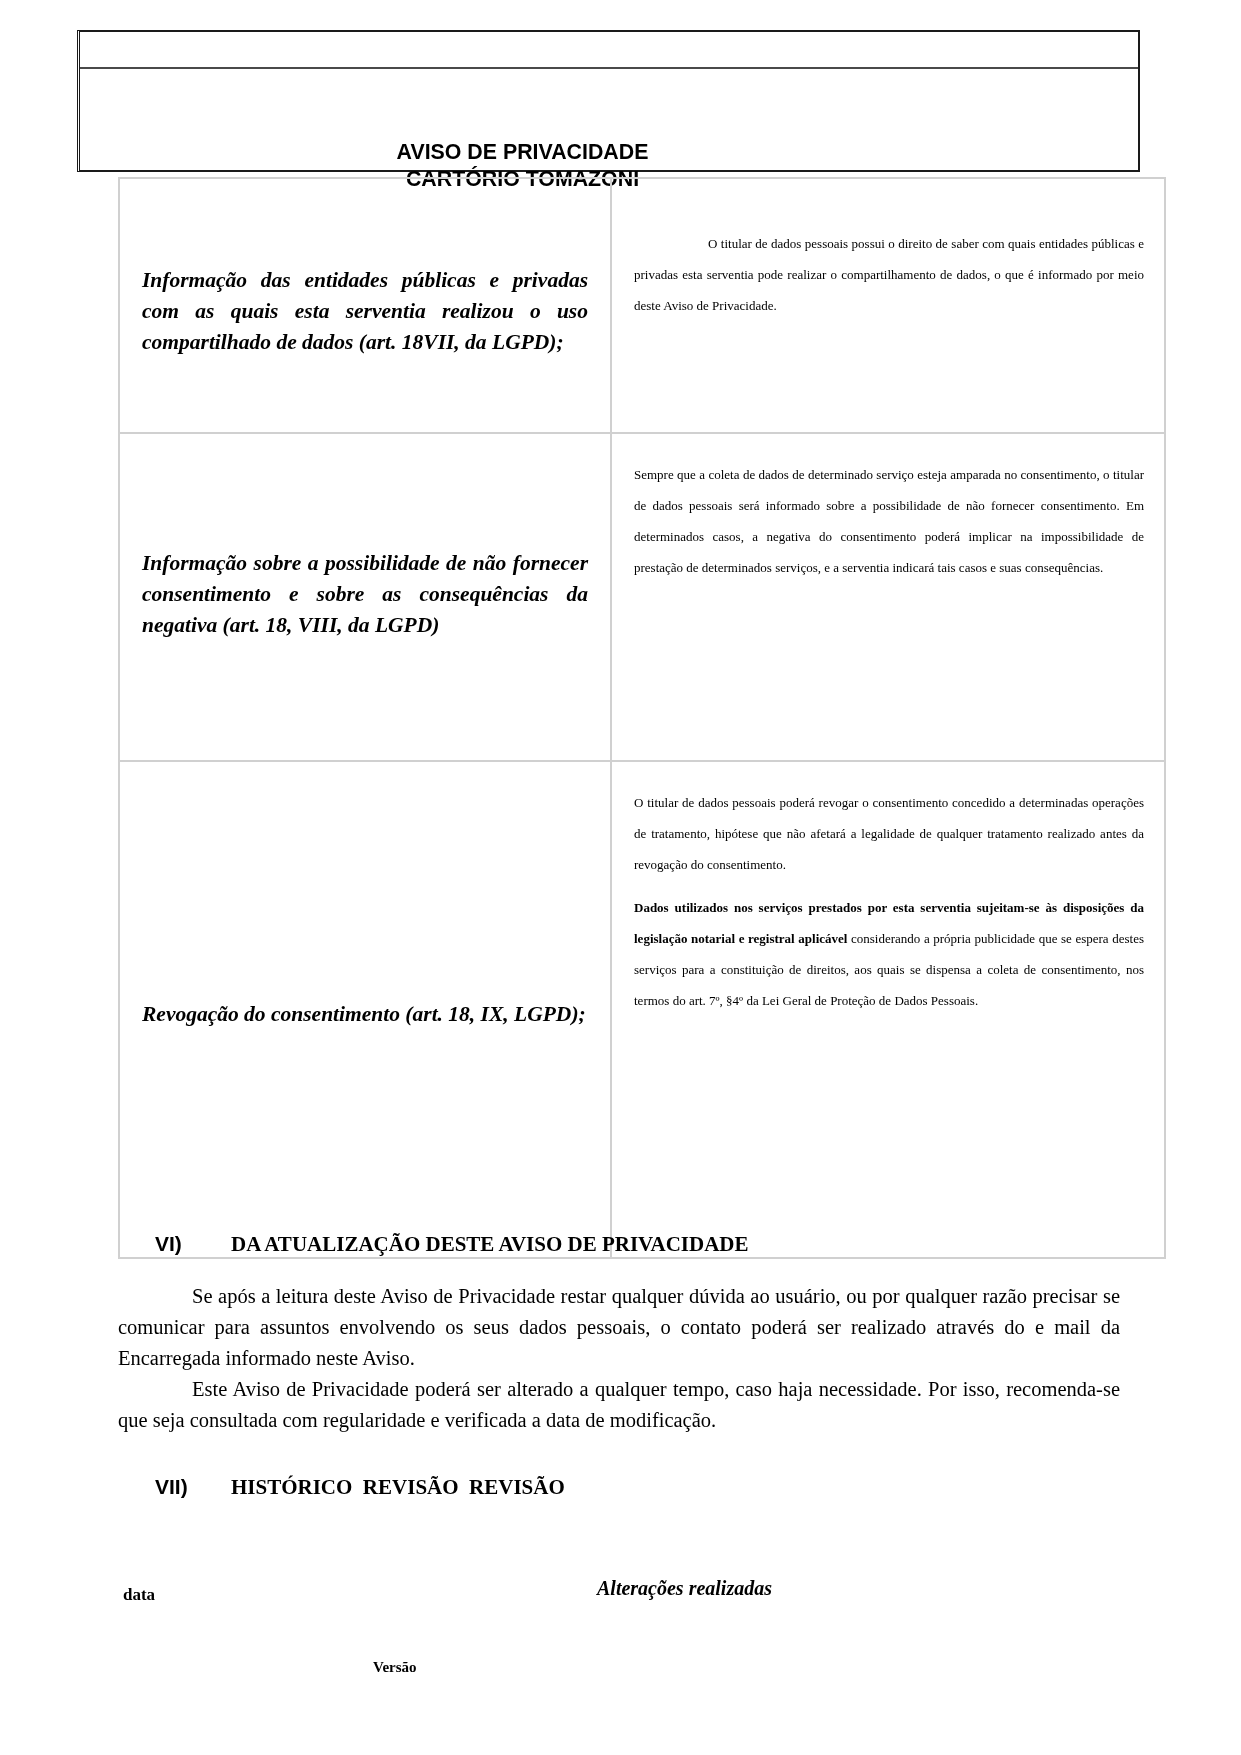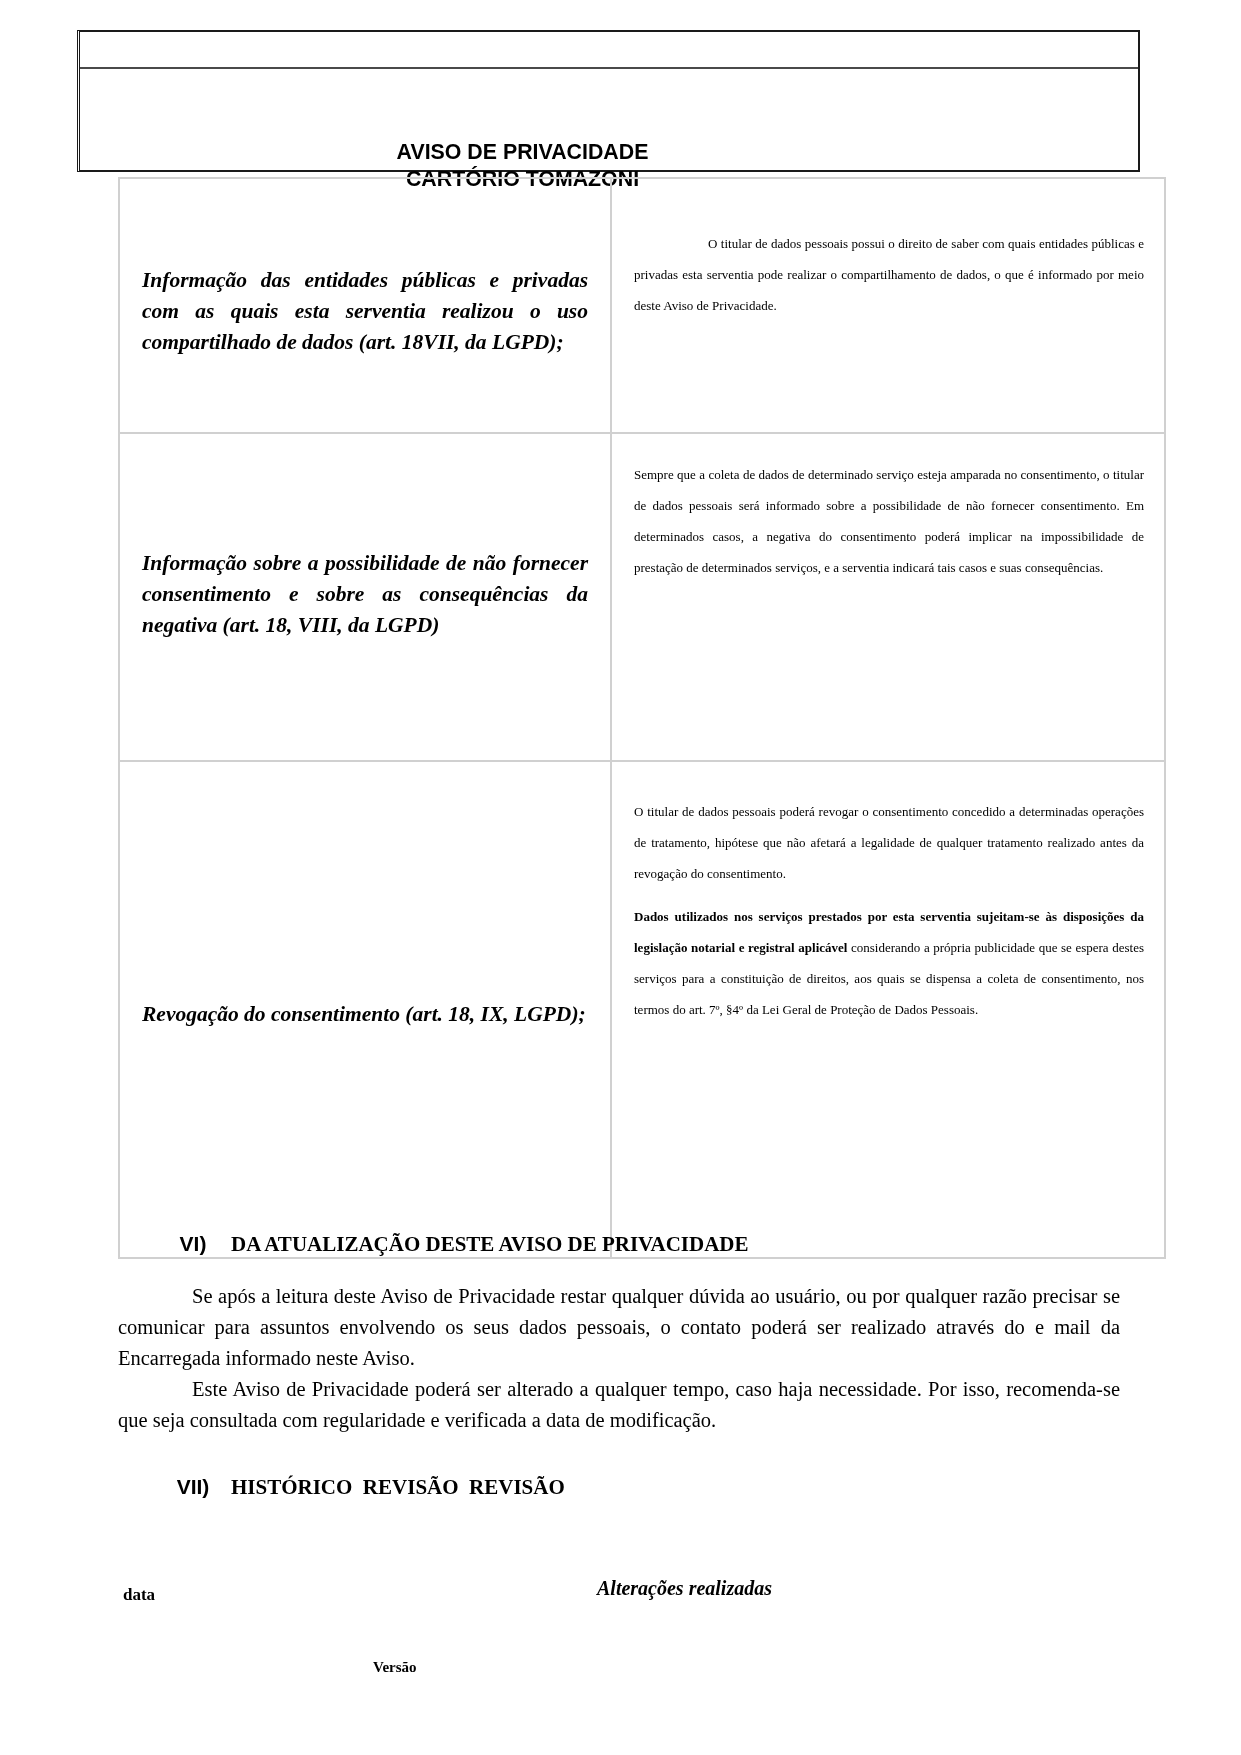--- a/index.html
+++ b/index.html
@@ -19,21 +19,21 @@
   
   .tbl { position:absolute; left:118px; top:177px; width:1048px; border-collapse:collapse; }
   .tbl td { border:2px solid #d0d0d0; vertical-align:middle; padding:0; }
   .c-left { width:446px; padding:0 22px !important; }
   .c-right { padding:0 20px 0 22px !important; }
   .lbl { font-style:italic; font-weight:bold; font-size:21.5px; line-height:31px; text-align:justify; text-align-last:left; }
   .txt { font-size:13px; line-height:31px; text-align:justify; margin:0; }
   .indent { text-indent:74px; }
 
   
-  .sec-h { position:absolute; left:155px; font-family:"Liberation Serif", serif; font-weight:bold; font-size:21px;text-align:center; }
+  .sec-h { position:absolute; left:155px; font-family:"Liberation Serif", serif; font-weight:bold; font-size:21px; }
   .sec-num { display:inline-block; width:76px; font-family:"Liberation Sans", sans-serif; }
   .para { position:absolute; left:118px; width:1002px; font-size:20.5px; line-height:31px; text-align:justify; margin:0; }
   .para p { margin:0; text-indent:74px; }
 
   .hist { position:absolute; top:1581px; font-weight:bold; }
 </style>
 </head>
 <body>
 
 <div class="hdr">
@@ -60,21 +60,21 @@
     </td>
     <td class="c-right" style="vertical-align:top;">
       <p class="txt" style="padding-top:25px">Sempre que a coleta de dados de determinado serviço esteja amparada no consentimento, o titular de dados pessoais será informado sobre a possibilidade de não fornecer consentimento. Em determinados casos, a negativa do consentimento poderá implicar na impossibilidade de prestação de determinados serviços, e a serventia indicará tais casos e suas consequências.</p>
     </td>
   </tr>
   <tr style="height:497px">
     <td class="c-left">
       <div class="lbl" style="margin-top:10px; text-align:right;">Revogação do consentimento (art. 18, IX, LGPD);</div>
     </td>
     <td class="c-right" style="vertical-align:top;">
-      <p class="txt" style="padding-top:34px">O titular de dados pessoais poderá revogar o consentimento concedido a determinadas operações de tratamento, hipótese que não afetará a legalidade de qualquer tratamento realizado antes da revogação do consentimento.</p>
+      <p class="txt" style="padding-top:25px">O titular de dados pessoais poderá revogar o consentimento concedido a determinadas operações de tratamento, hipótese que não afetará a legalidade de qualquer tratamento realizado antes da revogação do consentimento.</p>
       <p class="txt" style="margin-top:12px"><span class="b">Dados utilizados nos serviços prestados por esta serventia sujeitam-se às disposições da legislação notarial e registral aplicável</span><span> considerando a própria publicidade que se espera destes serviços para a constituição de direitos, aos quais se dispensa a coleta de consentimento, nos termos do art. 7º, §4º da Lei Geral de Proteção de Dados Pessoais.</span></p>
     </td>
   </tr>
 </tbody>
   </table>
 
 <div class="sec-h" style="top:1232px">
   <span class="sec-num">VI)</span><span>DA ATUALIZAÇÃO DESTE AVISO DE PRIVACIDADE</span>
 </div>
 <div class="para" style="top:1281px">

